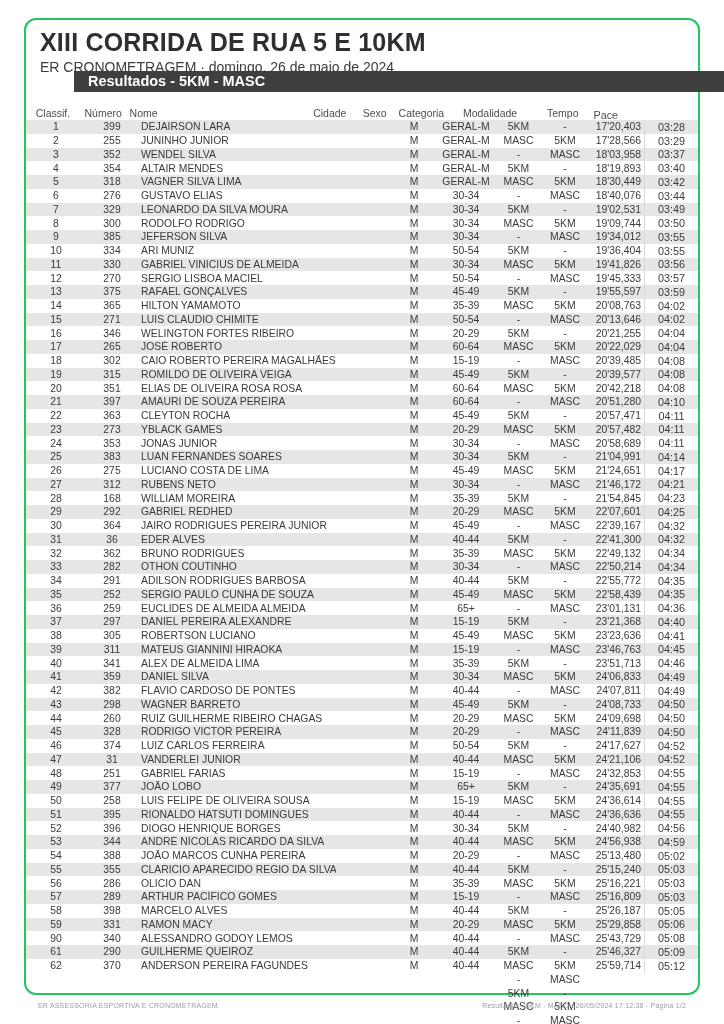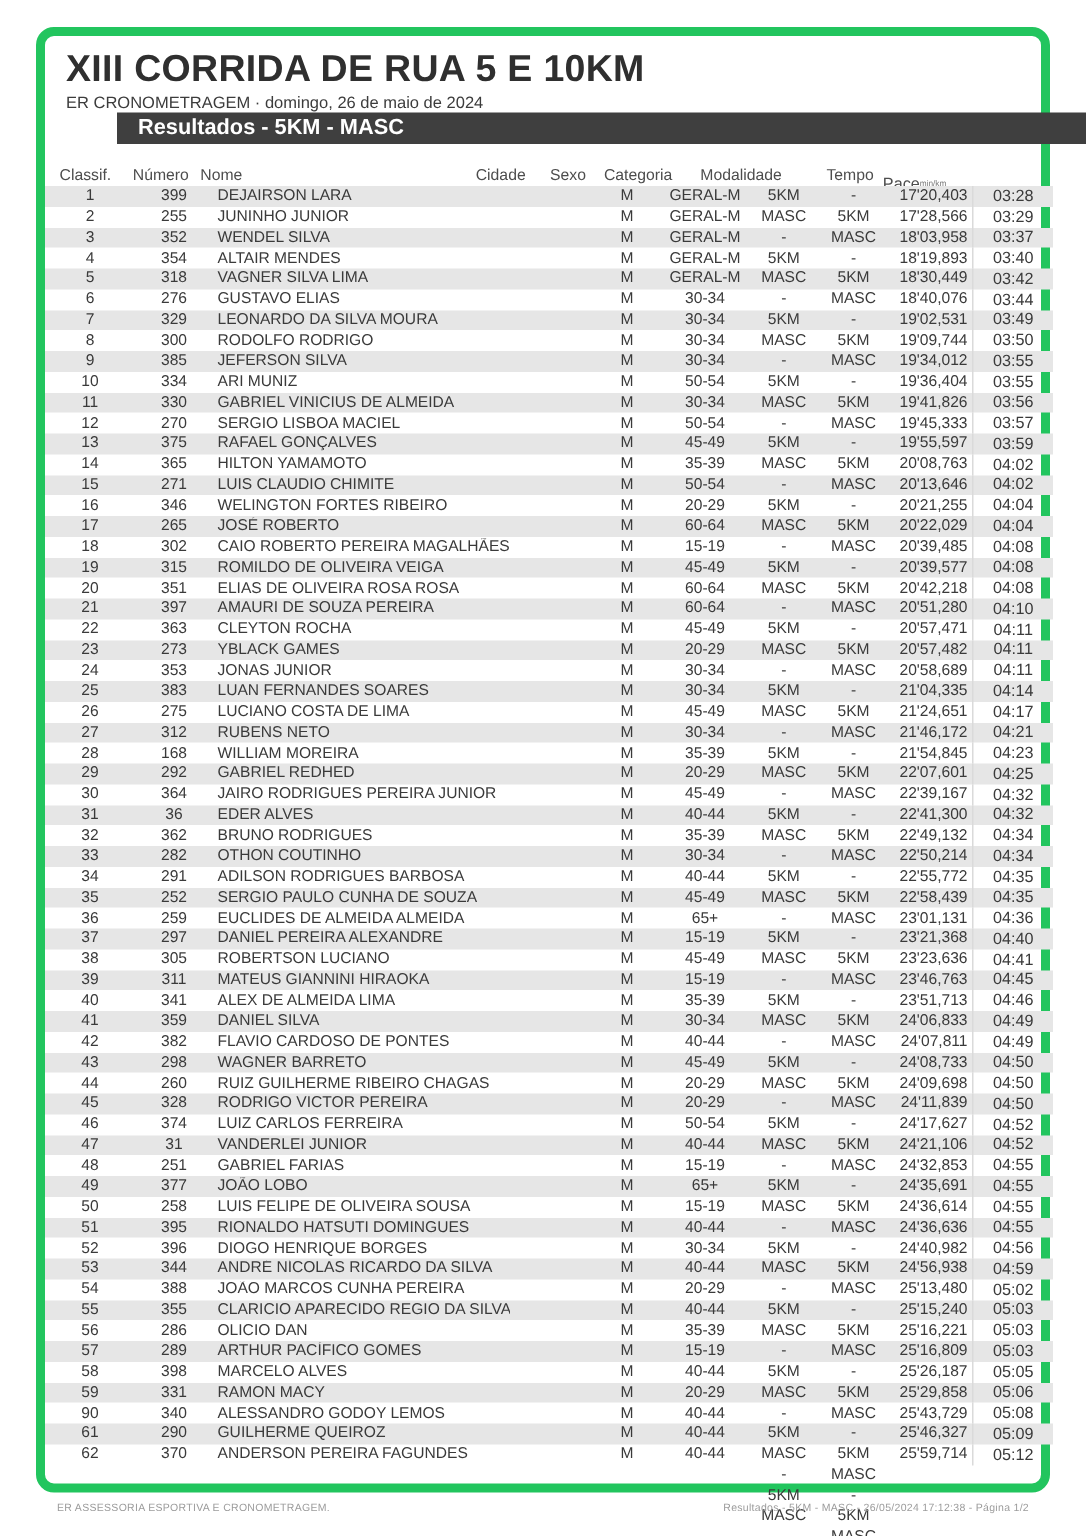--- a/index.html
+++ b/index.html
@@ -1,25 +1,25 @@
 <!DOCTYPE html>
 <html><head>
 <meta charset="utf-8">
 <style>
   * { margin:0; padding:0; box-sizing:border-box; }
   html,body { width:724px; height:1024px; overflow:hidden; background:#ffffff;
               font-family:"Liberation Sans","DejaVu Sans",sans-serif; }
   .page { position:relative; width:724px; height:1024px; }
 
   .card { position:absolute; left:24px; top:18px; width:676px; height:977px;
-          background:#ffffff; border:6px solid #22c55e; border-radius:12px;text-decoration:underline; }
+          background:#ffffff; border:2px solid #22c55e; border-radius:12px;text-decoration:underline; }
 
   .card-header { position:absolute; left:14px; top:8px; }
   .title   { font-size:25px; font-weight:bold; color:#2f2f2f; letter-spacing:.2px; }
-  .subtitle{ font-size:11px; color:#3c3c3c; margin-top:2px; }
+  .subtitle{ font-size:14px; color:#3c3c3c; margin-top:2px; }
 
   .section-bar { position:absolute; left:0; top:51px; width:672px; height:21px;
                  background:#3f3f3f; color:#ffffff; font-size:14.5px; font-weight:bold;
                  line-height:21px; padding-left:14px;margin-left:48px; }
 
   .col-headers { position:absolute; left:0; top:82px; width:604px; height:24px;
                  display:flex; align-items:flex-start; font-size:10.5px; color:#4d4d4d; }
   .col-headers > * { padding-top:5px; }
 
   .rows { position:absolute; left:0; top:100px; width:672px; }
@@ -31,21 +31,21 @@
   .c-nome     { width:198px; text-align:left; padding-left:3px; white-space:nowrap; overflow:hidden; }
   .c-cidade   { width:56px;  text-align:center; }
   .c-sexo     { width:44px;  text-align:center; }
   .c-categoria{ width:60px;  text-align:center; }
   .c-mod1     { width:45px;  text-align:center; }
   .c-mod2     { width:48px;  text-align:center; }
   .c-tempo    { width:55px;  text-align:right; padding-right:3px; }
   .c-pace     { width:54px;  text-align:center; font-size:10.8px; border-left:1px solid #dadada;
                 align-self:stretch; display:flex; align-items:center; justify-content:center; }
 
-  .pace-head { display:flex; align-items:center; line-height:1; padding-top:5px; }
+  .pace-head { display:flex; flex-direction:column; align-items:center; line-height:1; padding-top:5px; }
   .pace-unit { font-size:5.5px; color:#777; margin-top:1px; }
 
   .footer-left  { position:absolute; left:38px;  top:1002px; font-size:7px; color:#9c9c9c; letter-spacing:.2px; }
   .footer-right { position:absolute; right:38px; top:1002px; font-size:7px; color:#9c9c9c; letter-spacing:.2px; }
 </style>
 </head>
 <body>
 
 <div class="page">
 
@@ -366,21 +366,21 @@
         </div>
         <div class="row stripe">
           <div class="c-classif">25</div>
           <div class="c-numero">383</div>
           <div class="c-nome">LUAN FERNANDES SOARES</div>
           <div class="c-cidade"></div>
           <div class="c-sexo">M</div>
           <div class="c-categoria">30-34</div>
           <div class="c-mod1">5KM</div>
           <div class="c-mod2">-</div>
-          <div class="c-tempo">21'04,335</div>
+          <div class="c-tempo">21'04,991</div>
           <div class="c-pace">04:14</div>
         </div>
         <div class="row">
           <div class="c-classif">26</div>
           <div class="c-numero">275</div>
           <div class="c-nome">LUCIANO COSTA DE LIMA</div>
           <div class="c-cidade"></div>
           <div class="c-sexo">M</div>
           <div class="c-categoria">45-49</div>
           <div class="c-mod1">MASC</div>

